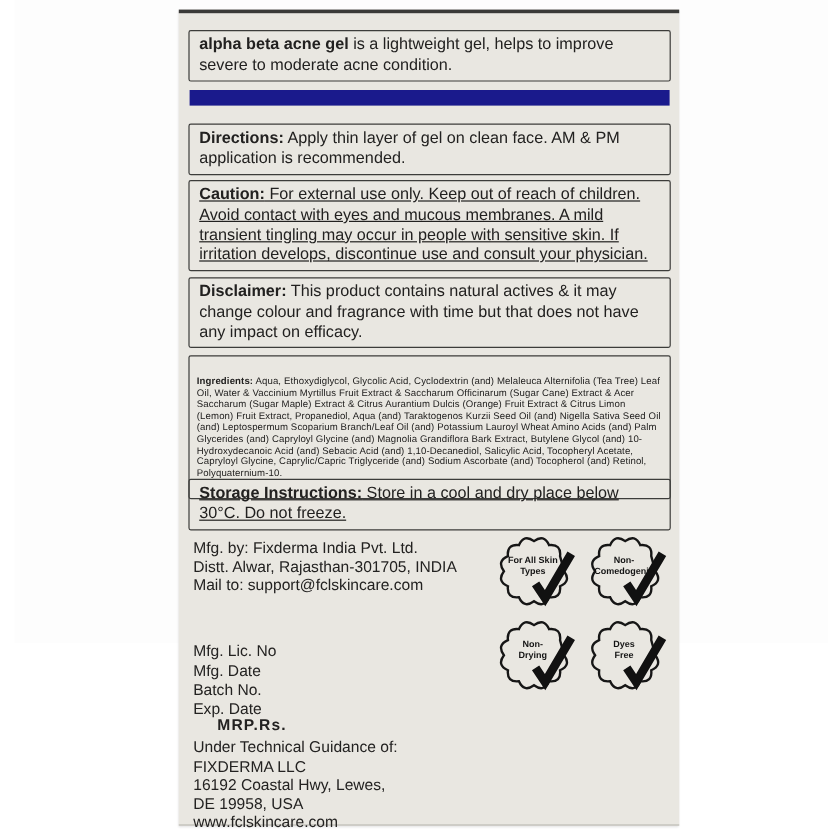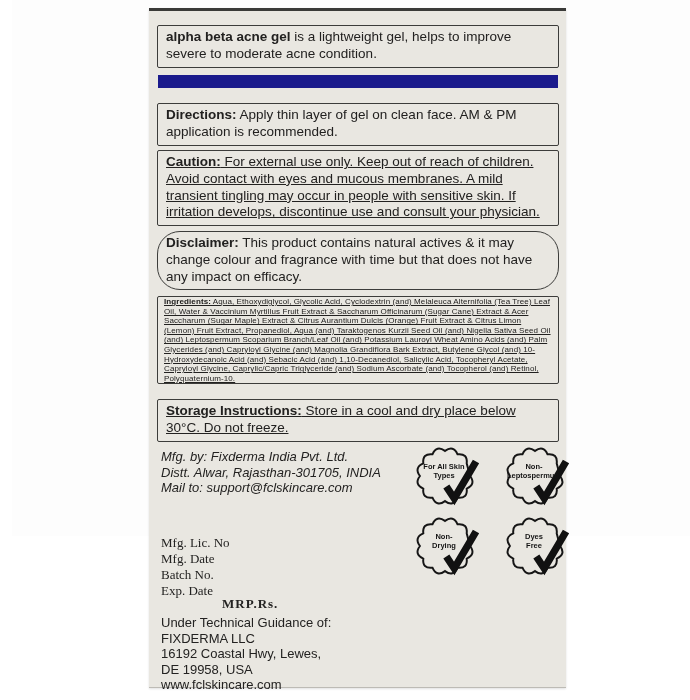--- a/index.html
+++ b/index.html
@@ -29,53 +29,51 @@
     font-size: 13.5px;
     line-height: 16.8px;
     color: #222120;
     background: transparent;
   }
   .tbox b { font-weight: bold; }
   .intro-box   { top: 14px;  }
   .accent-bar  { position: absolute; left: 9px; right: 8px; top: 64px; height: 13px; background: #1a1a8c; }
   .directions-box { top: 92px; }
   .caution-box    { top: 139px; text-decoration: underline; }
-  .disclaimer-box { top: 220px; border-radius: 23px; }
+  .disclaimer-box { top: 220px; }
   .ingredients-box {
     top: 285px;
     font-size: 8px;
     line-height: 9.6px;
-    padding: 0 6px;
+    padding: 16px 6px;
     letter-spacing: 0.1px;
-    text-decoration: underline;
   }
   .storage-box { top: 388px; text-decoration: underline; }
   .text-block { position: absolute; left: 12px; font-size: 13px; line-height: 15.5px; color: #232221; }
-  .mfg-block { top: 438px; width: 270px; font-style: italic; }
+  .mfg-block { top: 438px; width: 270px; }
   .batch-block { top: 524px; width: 200px; }
-  .batch-block div { margin-bottom: 0.5px; font-family: Liberation Serif, serif; }
+  .batch-block div { margin-bottom: 0.5px; }
   .mrp-text {
     position: absolute;
     left: 32px; top: 585px;
-    font-family: Liberation Serif, serif;
+    font-family: Liberation Sans, sans-serif;
     font-weight: bold;
     font-size: 13px;
     letter-spacing: 1px;
     color: #232221;
-    margin-left: 41px;
   }
   .guidance-block { top: 604px; width: 290px; }
   .badge-grid {
     position: absolute;
     right: 10px; top: 432px;
     width: 144px;
     display: grid;
     grid-template-columns: 66px 66px;
     grid-template-rows: 66px 66px;
-    gap: 4px 24px;
+    gap: 4px 10px;
   }
   .badge { position: relative; width: 66px; height: 66px; }
   .badge svg { position: absolute; left: 0; top: 0; width: 66px; height: 66px; overflow: visible; }
   .badge-text {
     position: absolute;
     left: 8px; right: 10px; top: 0; bottom: 8px;
     display: flex; flex-direction: column;
     align-items: center; justify-content: center;
     text-align: center;
     font-weight: bold;
@@ -135,21 +133,21 @@
           <span>Types</span>
         </div>
       </div>
       <div class="badge">
         <svg viewBox="0 0 100 100">
           <path class="seal-path" d="M88,50 Q97.3,62.7 82.9,69 Q84.6,84.6 69,82.9 Q62.7,97.3 50,88 Q37.3,97.3 31,82.9 Q15.4,84.6 17.1,69 Q2.7,62.7 12,50 Q2.7,37.3 17.1,31 Q15.4,15.4 31,17.1 Q37.3,2.7 50,12 Q62.7,2.7 69,17.1 Q84.6,15.4 82.9,31 Z"></path>
           <path class="check-path" d="M52,66 L64,84 L97,28"></path>
         </svg>
         <div class="badge-text">
           <span>Non-</span>
-          <span>Leptospermum</span>
+          <span>Comedogenic</span>
         </div>
       </div>
       <div class="badge">
         <svg viewBox="0 0 100 100">
           <path class="seal-path" d="M88,50 Q97.3,62.7 82.9,69 Q84.6,84.6 69,82.9 Q62.7,97.3 50,88 Q37.3,97.3 31,82.9 Q15.4,84.6 17.1,69 Q2.7,62.7 12,50 Q2.7,37.3 17.1,31 Q15.4,15.4 31,17.1 Q37.3,2.7 50,12 Q62.7,2.7 69,17.1 Q84.6,15.4 82.9,31 Z"></path>
           <path class="check-path" d="M52,66 L64,84 L97,28"></path>
         </svg>
         <div class="badge-text">
           <span>Non-</span>
           <span>Drying</span>

